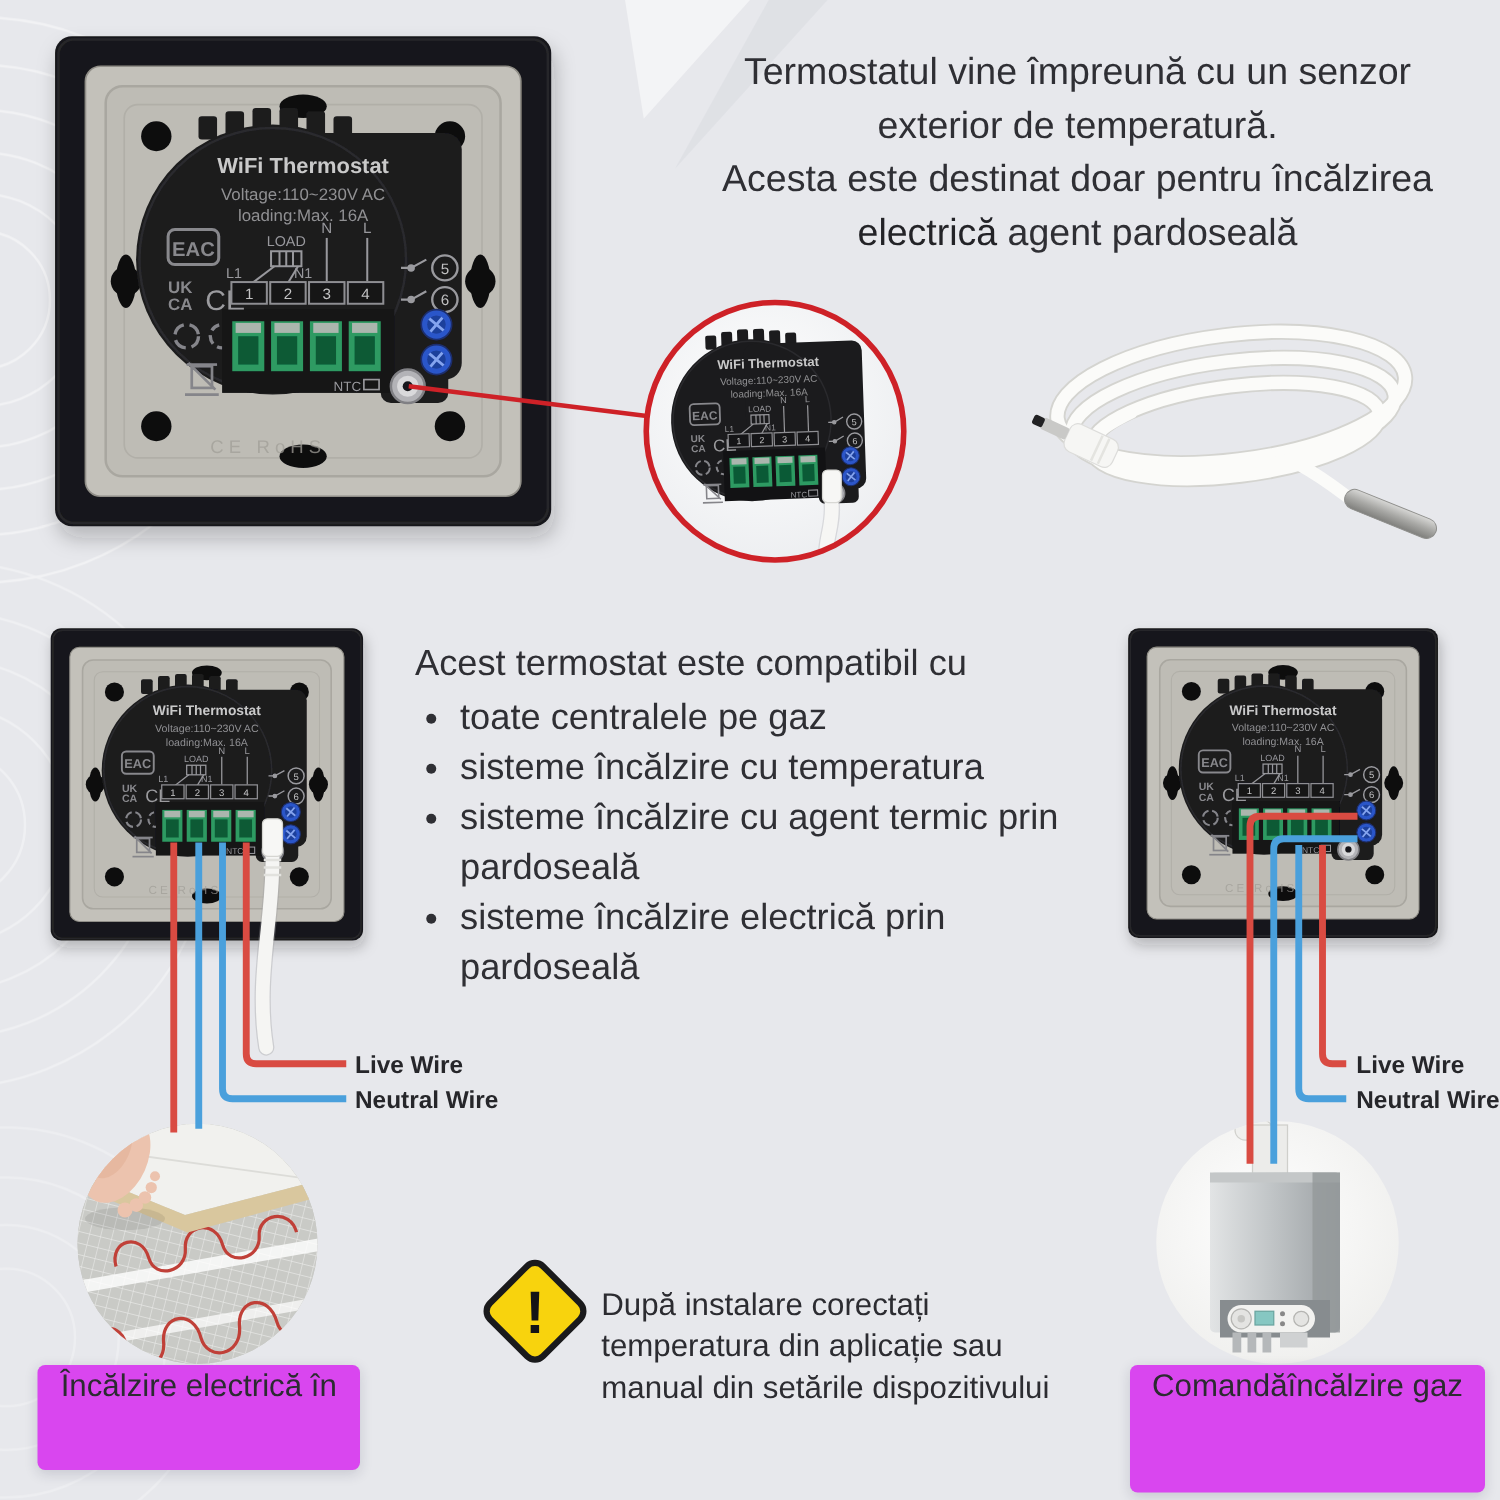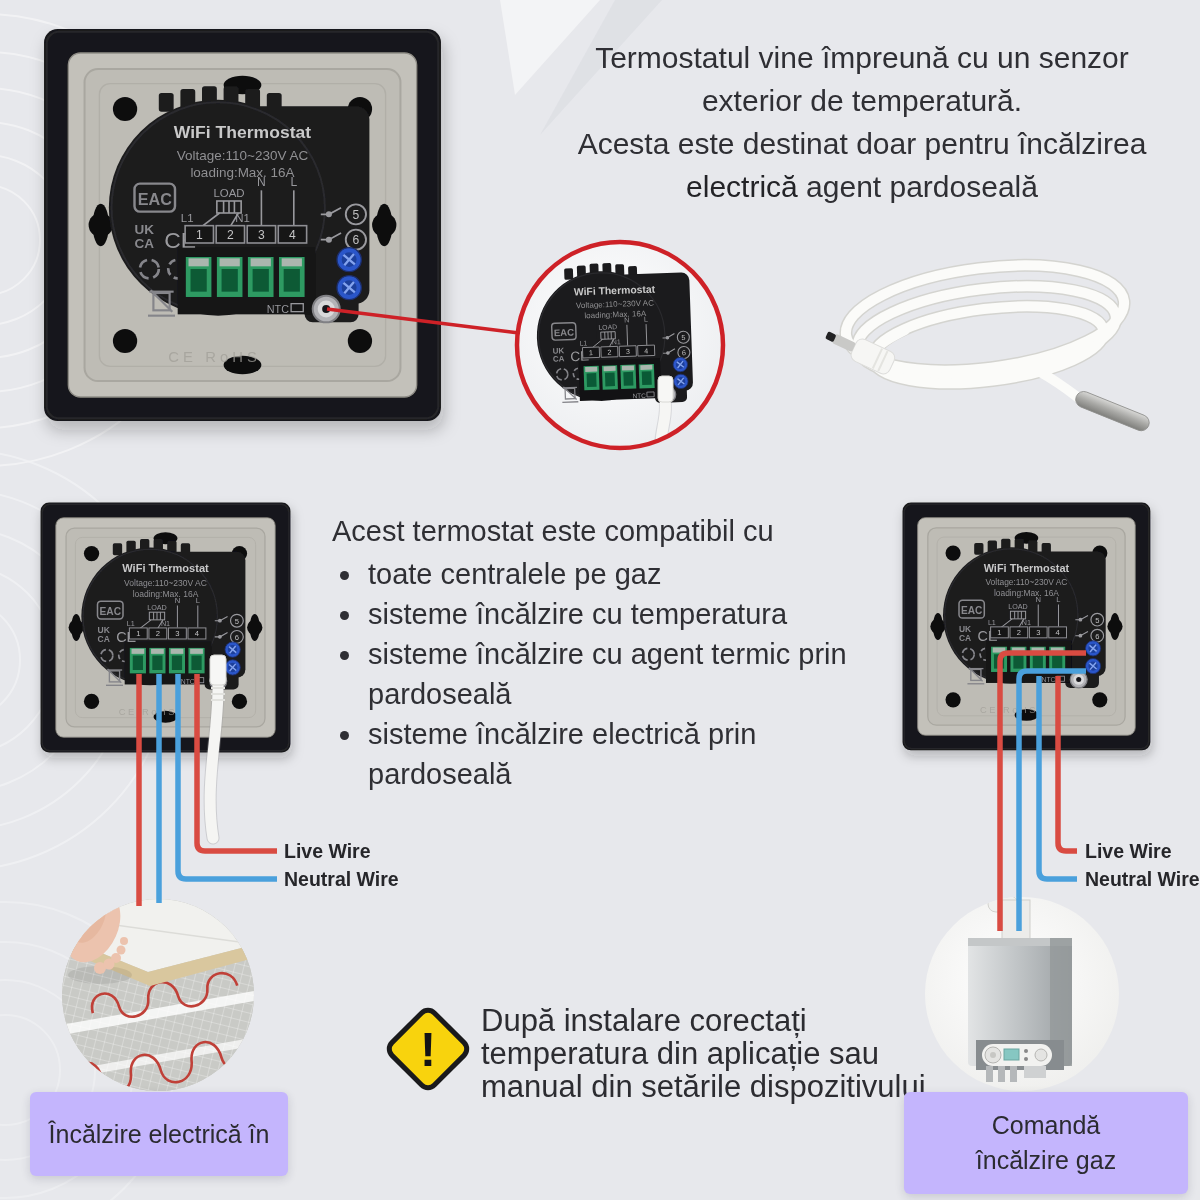--- a/index.html
+++ b/index.html
@@ -10,25 +10,25 @@
     color:#2e2e33;
   }
   .canvas > svg.scene{position:absolute;left:0;top:0;}
   .txt{position:absolute;z-index:3;}
   .intro{left:512px;top:36px;width:700px;text-align:center;font-size:30px;line-height:43px;color:#2f2f34;}
   .intro b{font-weight:400;color:#232327;}
   .compat{left:332px;top:492px;font-size:29px;line-height:40px;color:#2f2f34;}
   .compat .heading{white-space:nowrap;margin-top:19px;}
   .compat ul{margin:3px 0 0 0;padding-left:32px;width:500px;}
   .compat li{margin:0;padding-left:4px;}
-  .warn-text{left:481px;top:1004px;font-size:31px;line-height:33px;color:#2c2c31;}
+  .warn-text{left:481px;top:1028px;font-size:25px;line-height:33px;color:#2c2c31;}
   .caption{
-    position:absolute;z-index:3;background:#c4b5fd;border-radius:6px;
+    position:absolute;z-index:3;background:#d946ef;border-radius:6px;
     box-shadow:0 3px 10px rgba(40,40,70,0.16);
-    display:flex;flex-direction:column;justify-content:center;
+    display:flex;flex-direction:row;justify-content:center;
     text-align:center;font-size:25px;line-height:35px;color:#2b2b30;
   }
   #capFloor{left:30px;top:1092px;width:258px;height:84px;}
   #capBoiler{left:904px;top:1092px;width:284px;height:102px;}
 </style>
 </head>
 <body>
 
 <div class="canvas">
 

